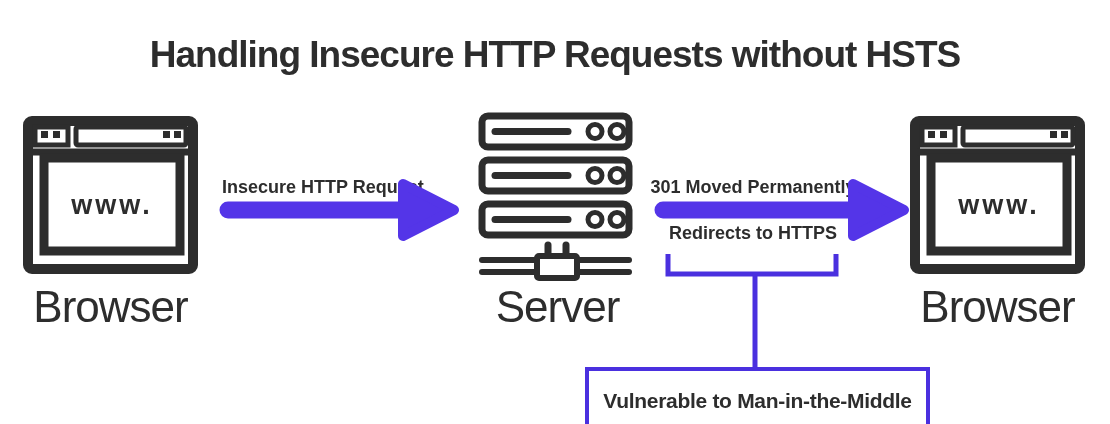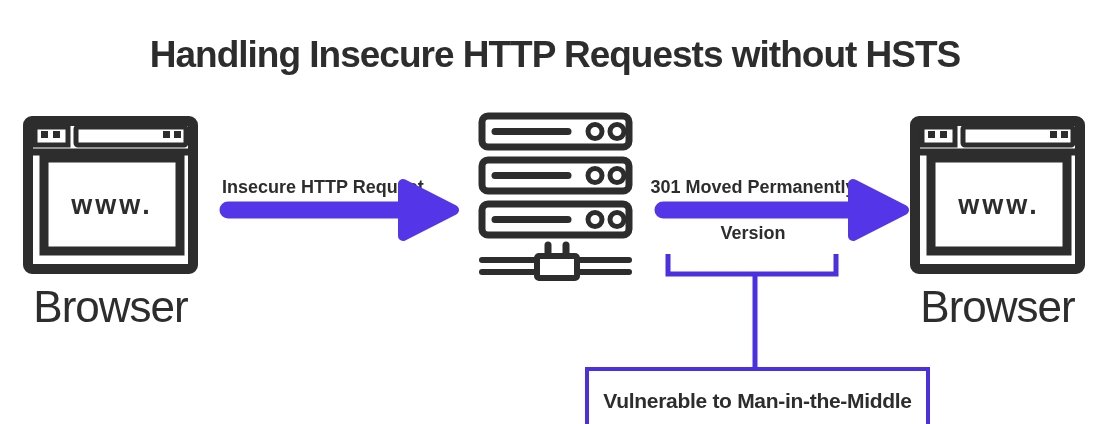--- a/index.html
+++ b/index.html
@@ -128,28 +128,29 @@
     <rect x="4" y="92" width="147" height="31" rx="6" class="fw sd" stroke-width="7"></rect>
     <line x1="17" y1="107.5" x2="90" y2="107.5" class="sd" stroke-width="7" stroke-linecap="round"></line>
     <circle cx="117" cy="107.5" r="7" class="fw sd" stroke-width="5"></circle>
     <circle cx="139" cy="107.5" r="7" class="fw sd" stroke-width="5"></circle>
     <line x1="4" y1="148" x2="151" y2="148" class="sd" stroke-width="6" stroke-linecap="round"></line>
     <line x1="4" y1="160" x2="151" y2="160" class="sd" stroke-width="6" stroke-linecap="round"></line>
     <line x1="70" y1="133" x2="70" y2="146" class="sd" stroke-width="7" stroke-linecap="round"></line>
     <line x1="88" y1="133" x2="88" y2="146" class="sd" stroke-width="7" stroke-linecap="round"></line>
     <rect x="59" y="144" width="40" height="22" rx="2" class="fw sd" stroke-width="6"></rect>
   </svg>
+  <div class="node-label" style="left:460px; top:258px">Server</div>
 
   <div class="arrow-label" style="left:648px; top:153px; width:210px">301 Moved Permanently</div>
   <svg class="abs" style="left:653px; top:152px" width="257" height="66" viewBox="0 0 257 66">
     <line x1="10" y1="34" x2="205" y2="34" class="sa" stroke-width="17" stroke-linecap="round"></line>
     <path d="M200 8 L200 60 L251 34 Z" class="fa sa" stroke-width="10" stroke-linejoin="round"></path>
   </svg>
   <div class="arrow-sublabel" style="left:658px; top:199px; width:190px">
-    <span>Version</span>
+    <span>Redirects to HTTPS</span>
   </div>
 
   <svg class="abs" style="left:910px; top:92px" width="175" height="158" viewBox="0 0 175 158">
     <rect x="5" y="5" width="165" height="148" rx="4" class="fw sd" stroke-width="10"></rect>
     <line x1="7" y1="36" x2="168" y2="36" class="sd" stroke-width="7"></line>
     <rect x="12" y="11" width="33" height="18" class="fn sd" stroke-width="5"></rect>
     <rect x="18" y="15" width="7" height="7" class="fd"></rect>
     <rect x="30" y="15" width="7" height="7" class="fd"></rect>
     <rect x="53" y="11" width="110" height="18" rx="2" class="fn sd" stroke-width="5"></rect>
     <rect x="140" y="15" width="7" height="7" class="fd"></rect>

